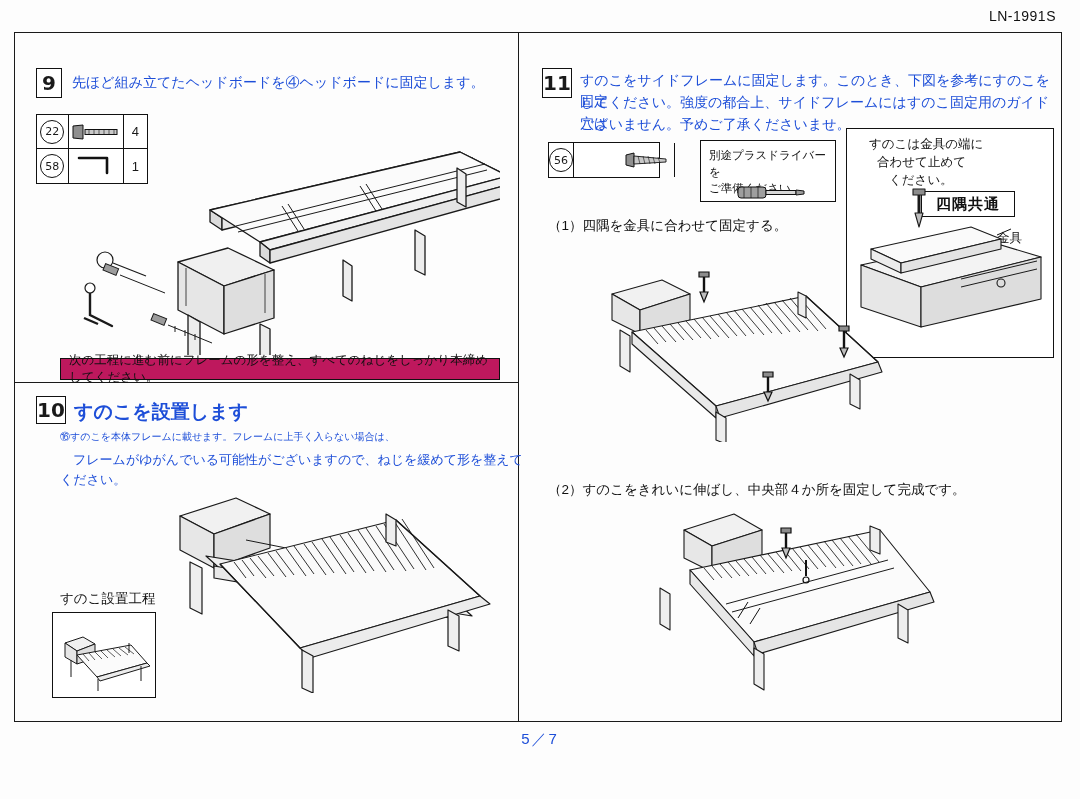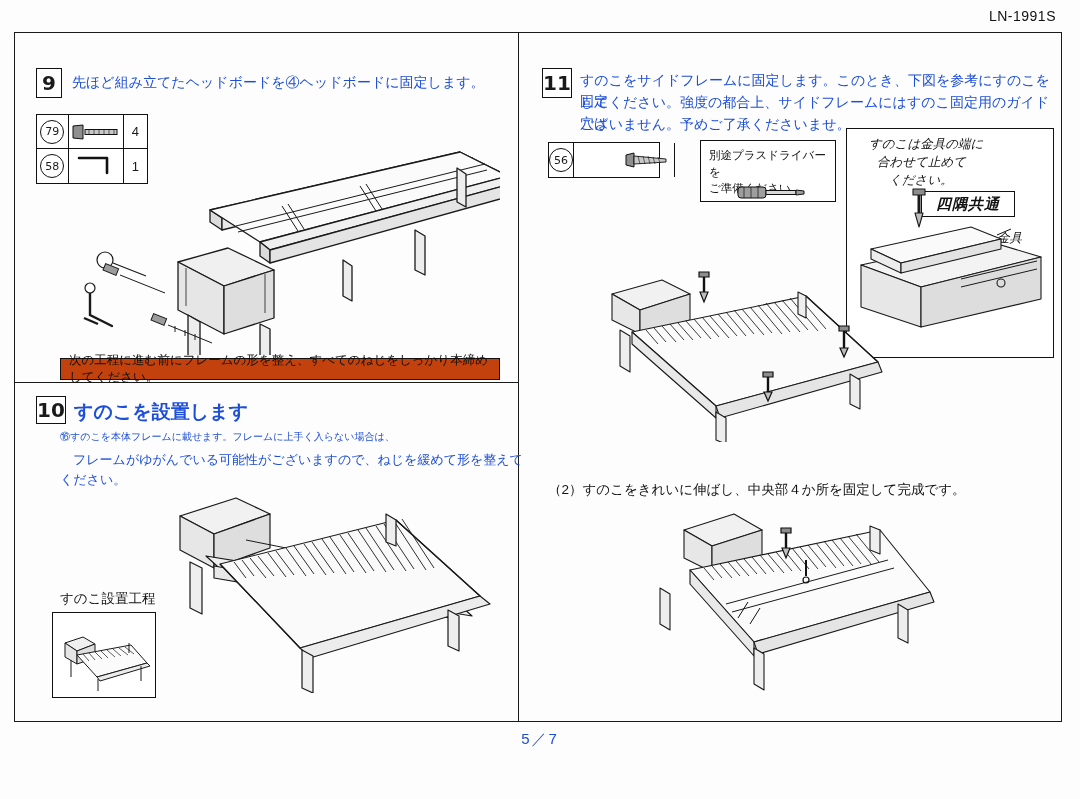--- a/index.html
+++ b/index.html
@@ -127,21 +127,21 @@
 
   
   .note-bar {
     position: absolute;
     border: 1.3px solid #111;
     box-sizing: border-box;
     display: flex;
     align-items: center;
     padding: 0 8px;
     font-size: 12.5px;
-    background: #c2410c;
+    background: #be185d;
     color: #111;
   }
   .callout-box {
     position: absolute;
     border: 1.3px solid #111;
     box-sizing: border-box;
     background: #fff;
     font-size: 11.5px;
     line-height: 1.45;
     padding: 6px 8px;
@@ -194,21 +194,21 @@
   <div class="h-split-left"></div>
 
   <div class="step-box" style="left:36px; top:68px; width:26px; height:30px;">
     <span>9</span>
   </div>
   <div class="step-title" style="left:72px; top:72px; width:420px;">先ほど組み立てたヘッドボードを④ヘッドボードに固定します。</div>
 
   <div class="parts-table" style="left:36px; top:114px; width:112px; height:70px;">
     <div class="row">
       <div class="cell-id">
-        <span class="id-circle">79</span>
+        <span class="id-circle">22</span>
       </div>
       <div class="cell-pic">
         <svg width="54" height="18" viewBox="0 0 54 18">
           <rect x="16" y="6.5" width="32" height="5" fill="#c9c9c9" stroke="#111" stroke-width="1"></rect>
           <path d="M4 3 L14 2 L14 16 L4 15 Z" fill="#8f8f8f" stroke="#111" stroke-width="1"></path>
           <line x1="20" y1="6.5" x2="20" y2="11.5" stroke="#111" stroke-width="0.6"></line>
           <line x1="25" y1="6.5" x2="25" y2="11.5" stroke="#111" stroke-width="0.6"></line>
           <line x1="30" y1="6.5" x2="30" y2="11.5" stroke="#111" stroke-width="0.6"></line>
           <line x1="35" y1="6.5" x2="35" y2="11.5" stroke="#111" stroke-width="0.6"></line>
           <line x1="40" y1="6.5" x2="40" y2="11.5" stroke="#111" stroke-width="0.6"></line>
@@ -387,21 +387,21 @@
     <svg width="74" height="20" viewBox="0 0 74 20">
       <g fill="none" stroke="#111" stroke-width="1">
         <rect x="2" y="5" width="28" height="11" rx="3" fill="#9e9e9e"></rect>
         <rect x="30" y="8.5" width="30" height="4" fill="#d8d8d8"></rect>
         <path d="M60 8 L68 9 L68 12 L60 13 Z" fill="#9e9e9e"></path>
         <path d="M8 5 L8 16 M15 5 L15 16 M22 5 L22 16" stroke-width="0.7"></path>
       </g>
     </svg>
   </div>
 
-  <div class="callout-box" style="left:846px; top:128px; width:208px; height:230px; padding:0;font-style:italic;">
+  <div class="callout-box" style="left:846px; top:128px; width:208px; height:230px; padding:0;">
     <div class="tiny-label" style="left:22px; top:6px; font-size:12.5px;">すのこは金具の端に</div>
     <div class="tiny-label" style="left:30px; top:24px; font-size:12.5px;">合わせて止めて</div>
     <div class="tiny-label" style="left:42px; top:42px; font-size:12.5px;">ください。</div>
     <div class="emph-box" style="left:74px; top:62px; width:94px; height:26px;">
       <span>四隅共通</span>
     </div>
     <div class="tiny-label" style="left:150px; top:100px; font-size:12.5px;">金具</div>
     <div class="ill" style="left:4px; top:58px;">
       <svg width="200" height="168" viewBox="0 0 200 168">
         <g fill="none" stroke="#1a1a1a" stroke-width="1.1" stroke-linejoin="round">
@@ -428,20 +428,21 @@
     </div>
   </div>
 
   <div class="ill" style="left:790px; top:330px;">
     <svg width="70" height="70" viewBox="0 0 70 70">
       <path d="M4 62 L58 14" stroke="#111" stroke-width="1.4" fill="none"></path>
       <path d="M58 14 L44 18 L54 28 Z" fill="#111"></path>
     </svg>
   </div>
 
+  <div class="sub-label" style="left:548px; top:216px;">（1）四隅を金具に合わせて固定する。</div>
 
   <div class="ill" style="left:592px; top:262px;">
     <svg width="300" height="180" viewBox="0 0 300 180">
       <g fill="none" stroke="#1a1a1a" stroke-width="1.1" stroke-linejoin="round">
 
         <path d="M20 32 L70 18 L98 32 L48 48 Z" fill="#f1f1f1"></path>
         <path d="M20 32 L20 58 L48 72 L48 48 Z" fill="#e7e7e7"></path>
         <path d="M48 48 L98 32 L98 58 L48 72 Z" fill="#dedede"></path>
 
         <path d="M40 70 L214 34 L286 100 L124 144 Z" fill="#fbfbfb"></path>

